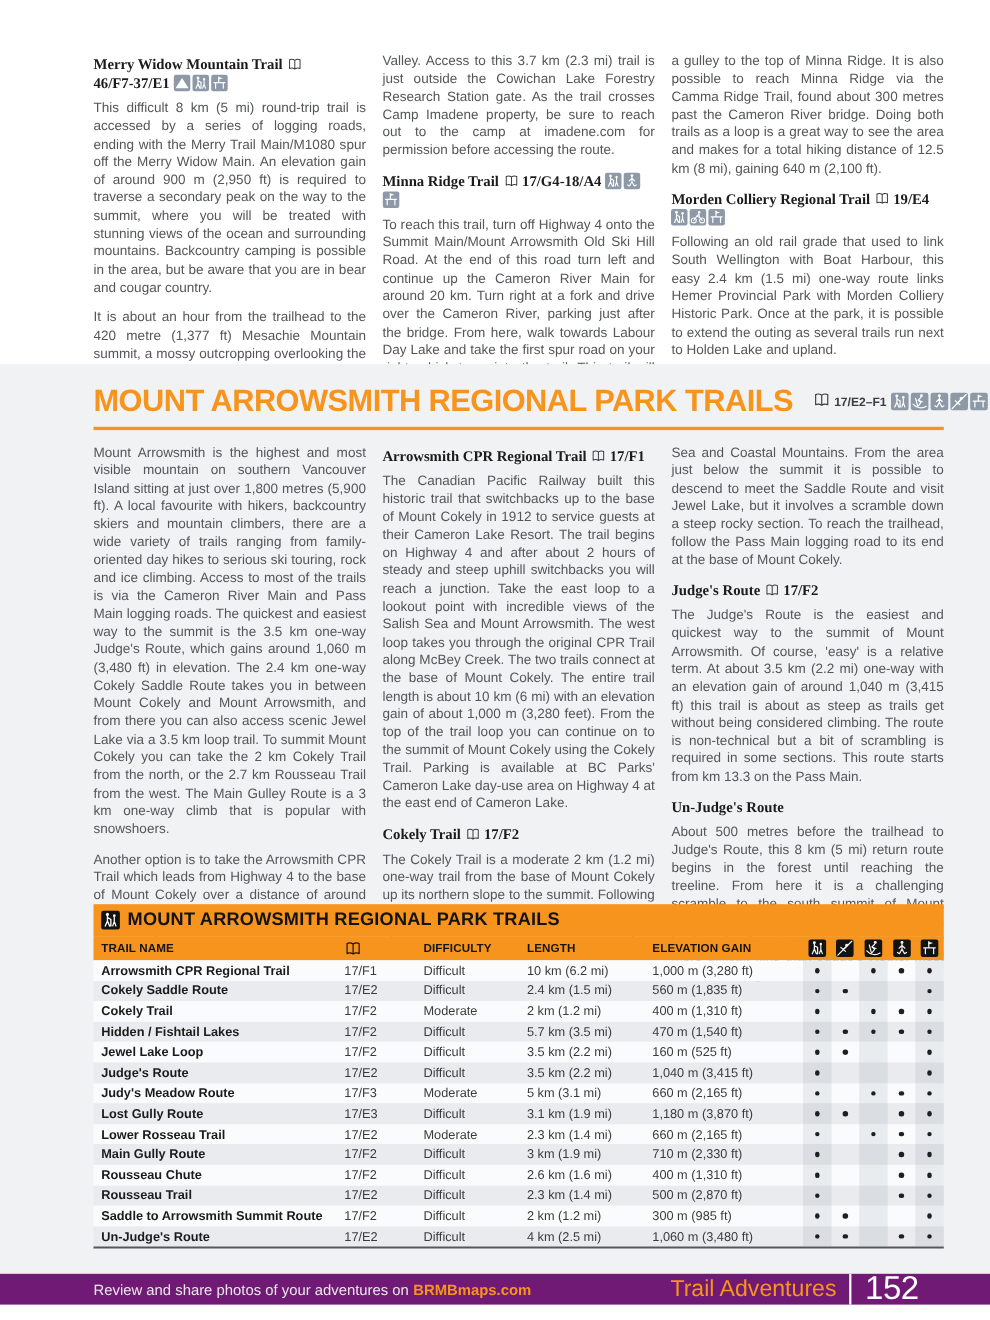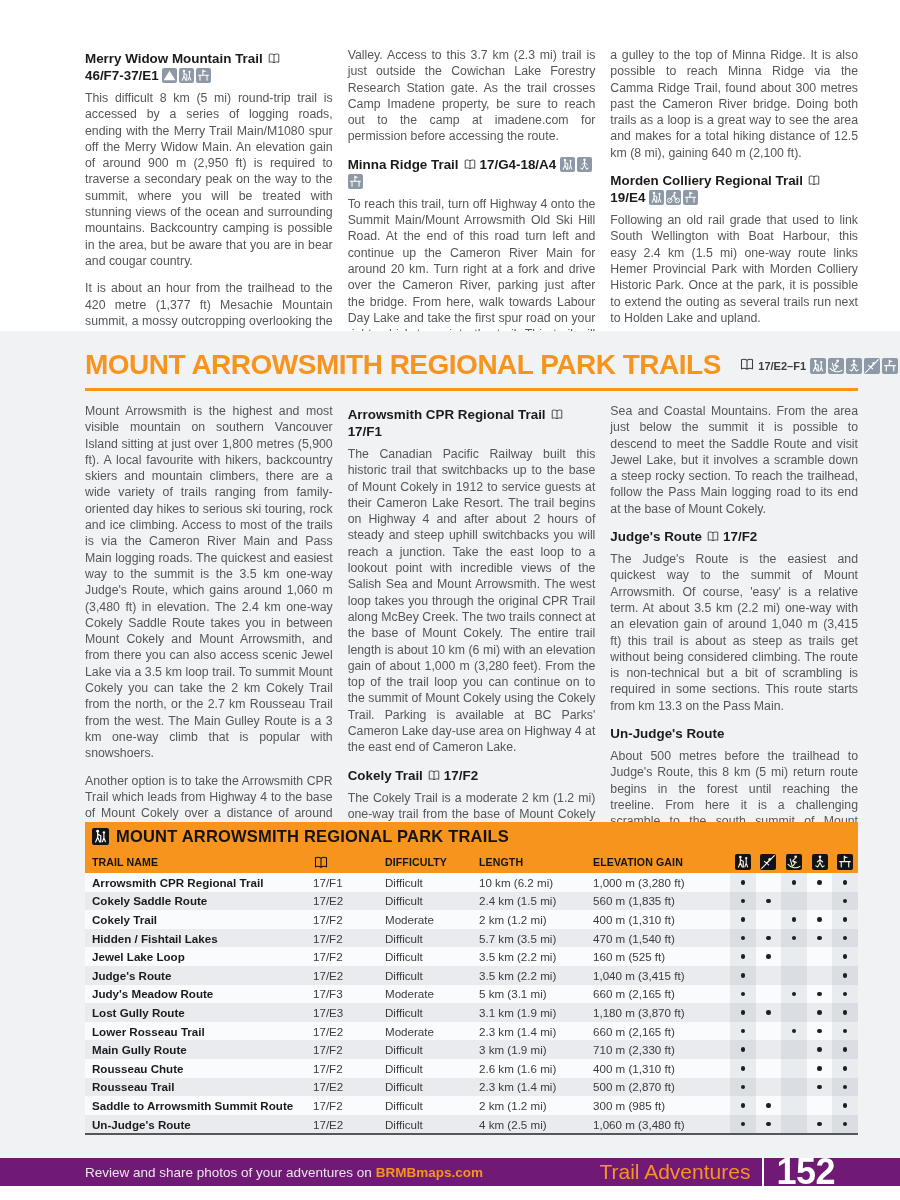--- a/index.html
+++ b/index.html
@@ -14,21 +14,21 @@
   
   .cols{display:flex;gap:15px;}
   .col{flex:1 1 0;min-width:0;}
   .col p{
     margin:0 0 11px 0;
     font-size:12.3px;line-height:16.3px;color:#55565a;
     text-align:justify;
   }
   .entry-head{
     margin:3px 0 6px 0;
-    font-size:13.4px;line-height:17px;font-weight:bold;color:#1b1b1b;
+    font-size:13.4px;line-height:17px;font-weight:bold;color:#1b1b1b;font-family:Liberation Serif, serif;
   }
   .entry-head .mapref{font-weight:bold;color:#1b1b1b;white-space:nowrap;}
   .badge{
     display:inline-block;vertical-align:-3px;
     width:15px;height:15px;border-radius:2px;margin:0 2px 0 0;
     background:#8d99a6;color:#ffffff;
   }
   .badge svg{width:15px;height:15px;display:block;}
   .bookico{display:inline-block;vertical-align:-2px;margin:0 3px 0 4px;color:#3c3d40;}
   .bookico svg{width:14px;height:13px;display:block;}
@@ -87,21 +87,21 @@
   
   .footer{
     position:absolute;left:0;top:1158px;width:900px;height:28px;background:#701a75;
     display:flex;align-items:center;
   }
   .footer-left{margin-left:85px;font-size:13.5px;color:#e9e9e9;}
   .footer-left .brand{color:#f7941d;font-weight:bold;margin-left:4px;}
   .footer-right{margin-left:auto;margin-right:65px;display:flex;align-items:center;}
   .footer-sec{font-size:21px;color:#f7941d;}
   .footer-div{width:2px;height:28px;background:#ffffff;margin:0 12px;}
-  .footer-page{font-size:36px;font-weight:bold;color:#ffffff;letter-spacing:-0.5px;}
+  .footer-page{font-size:30px;font-weight:normal;color:#ffffff;letter-spacing:-0.5px;}
 </style>
 </head>
 <body>
 
 <svg width="0" height="0" style="position:absolute" aria-hidden="true">
   <defs>
     <symbol id="sym-hiking" viewBox="0 0 24 24">
       <circle cx="8" cy="4.6" r="2" fill="currentColor"></circle>
       <path d="M8 6.6 L8 13 M8 13 L5.2 19.6 M8 13 L10.8 19.6 M8 8.6 L12.4 11 L12.4 19.6" stroke="currentColor" stroke-width="1.7" fill="none" stroke-linecap="round"></path>
       <circle cx="16.8" cy="6.2" r="1.7" fill="currentColor"></circle>

